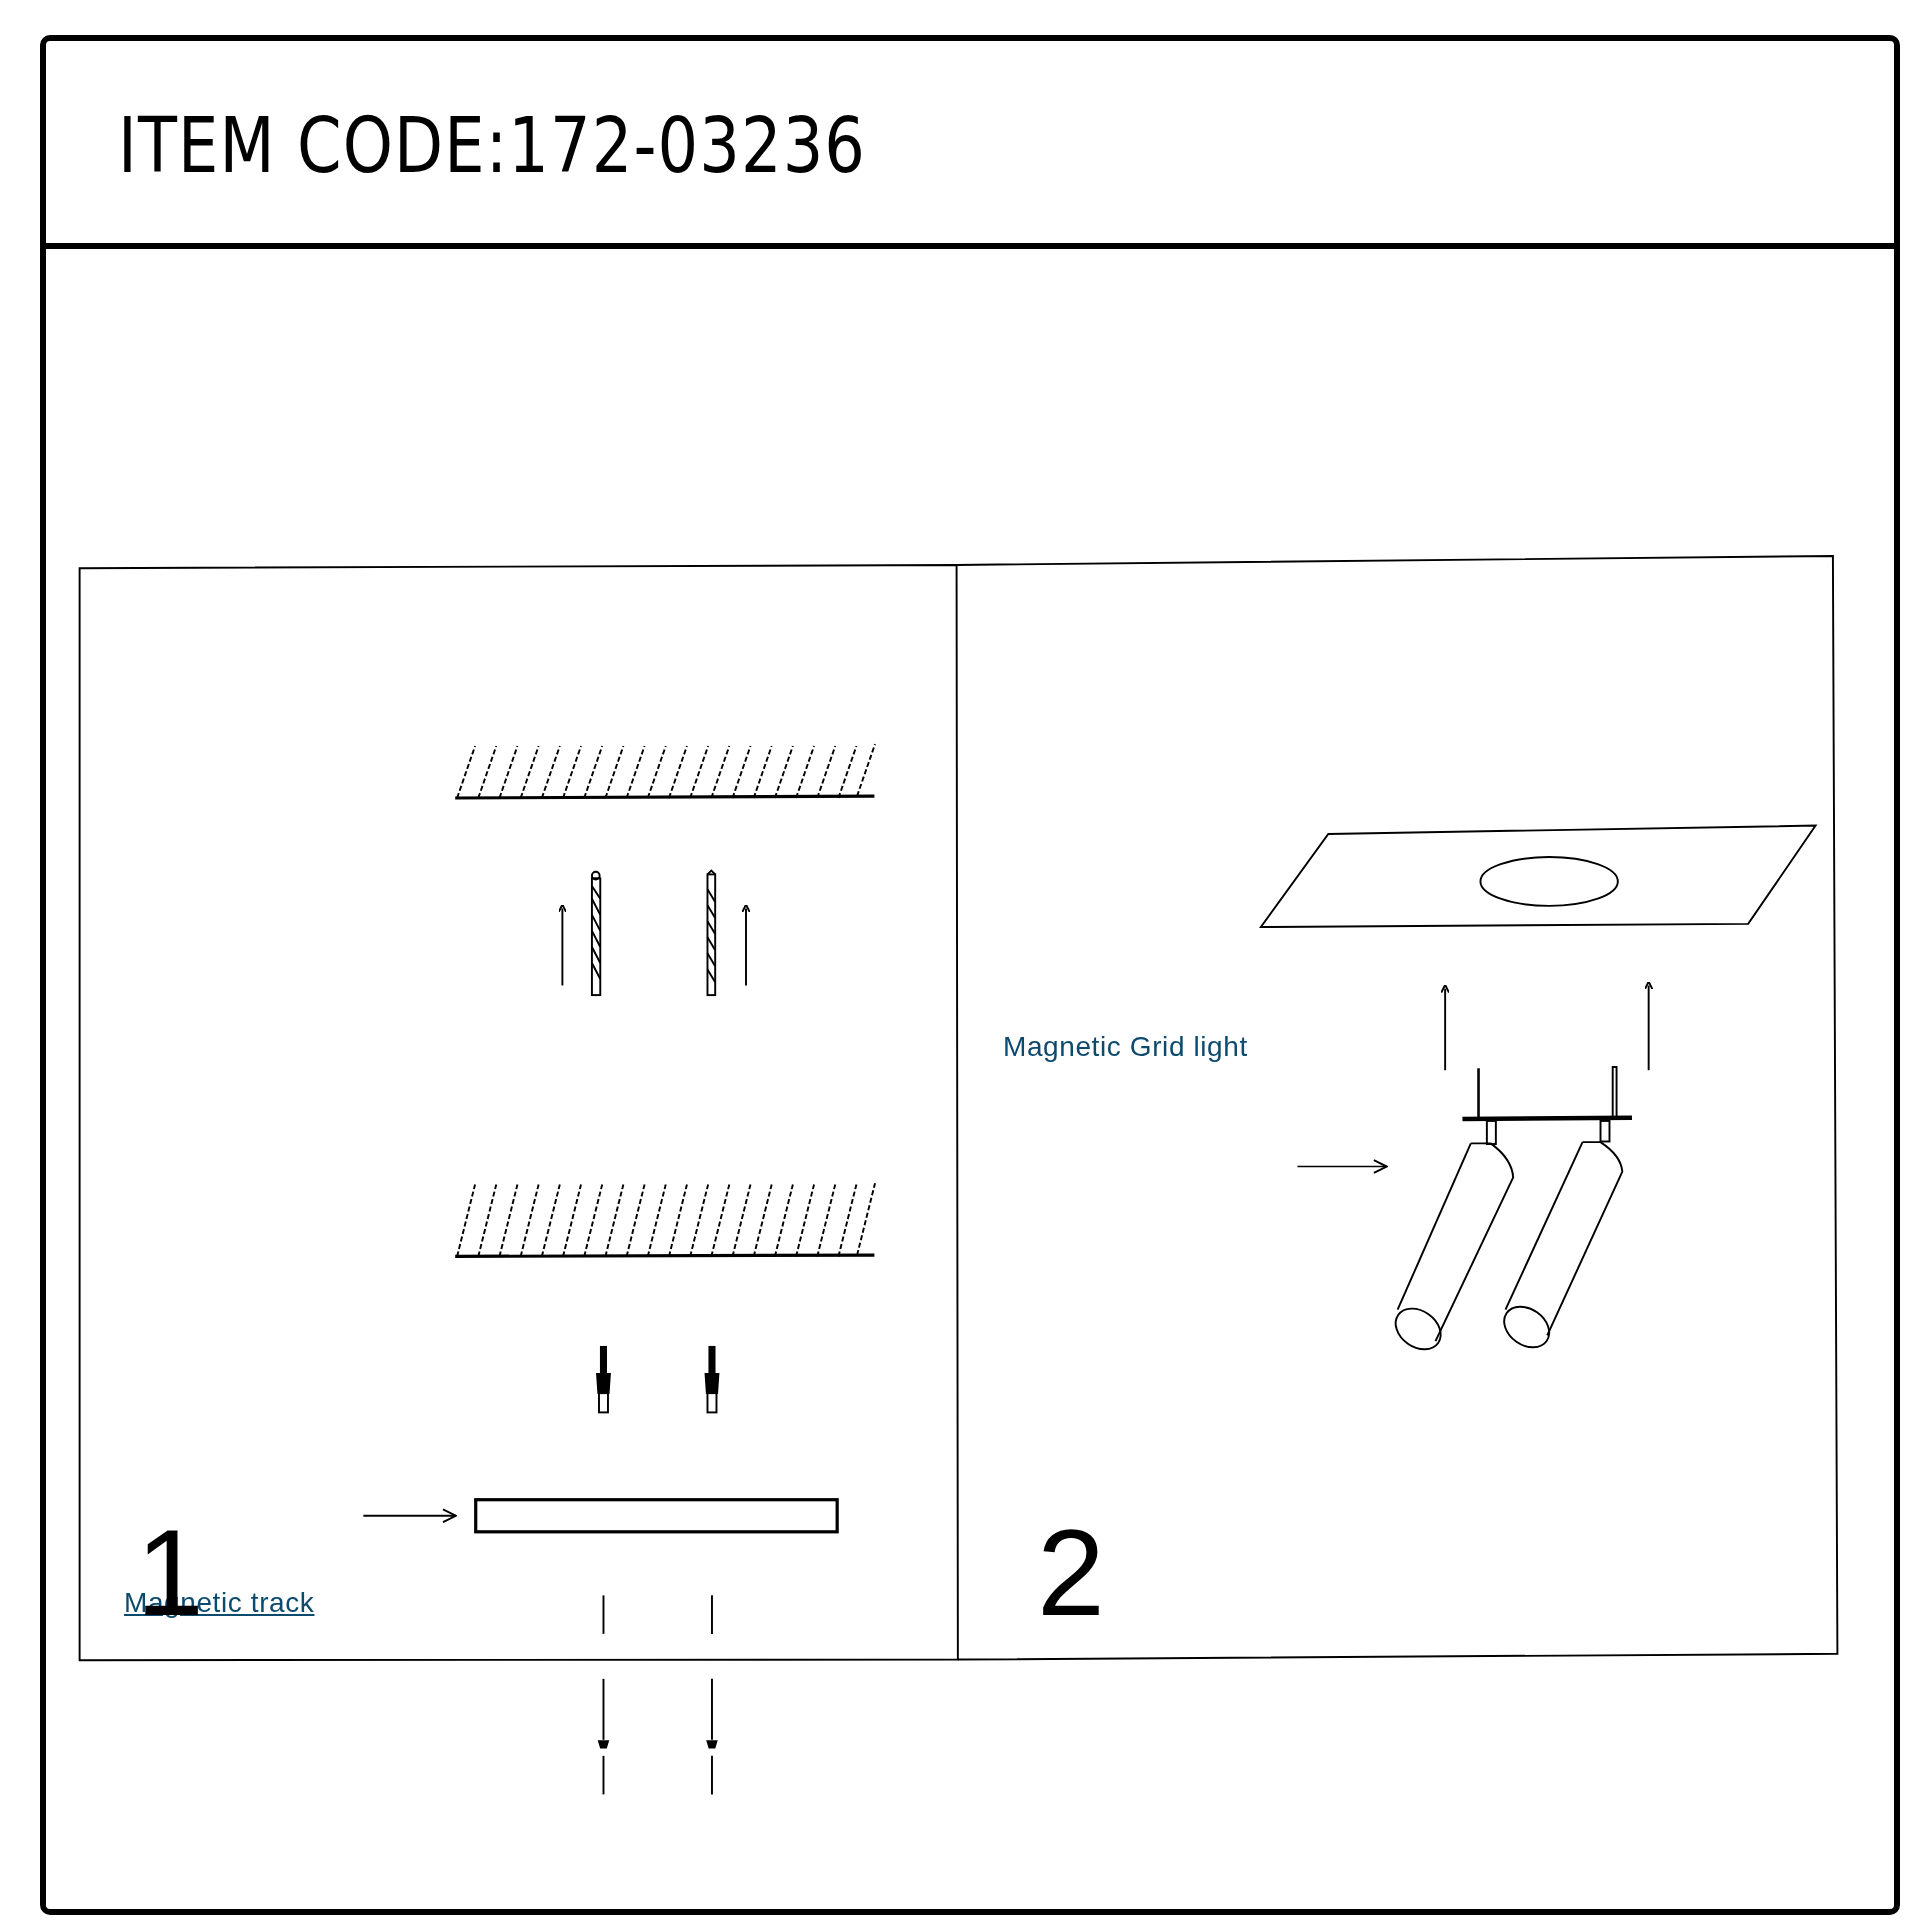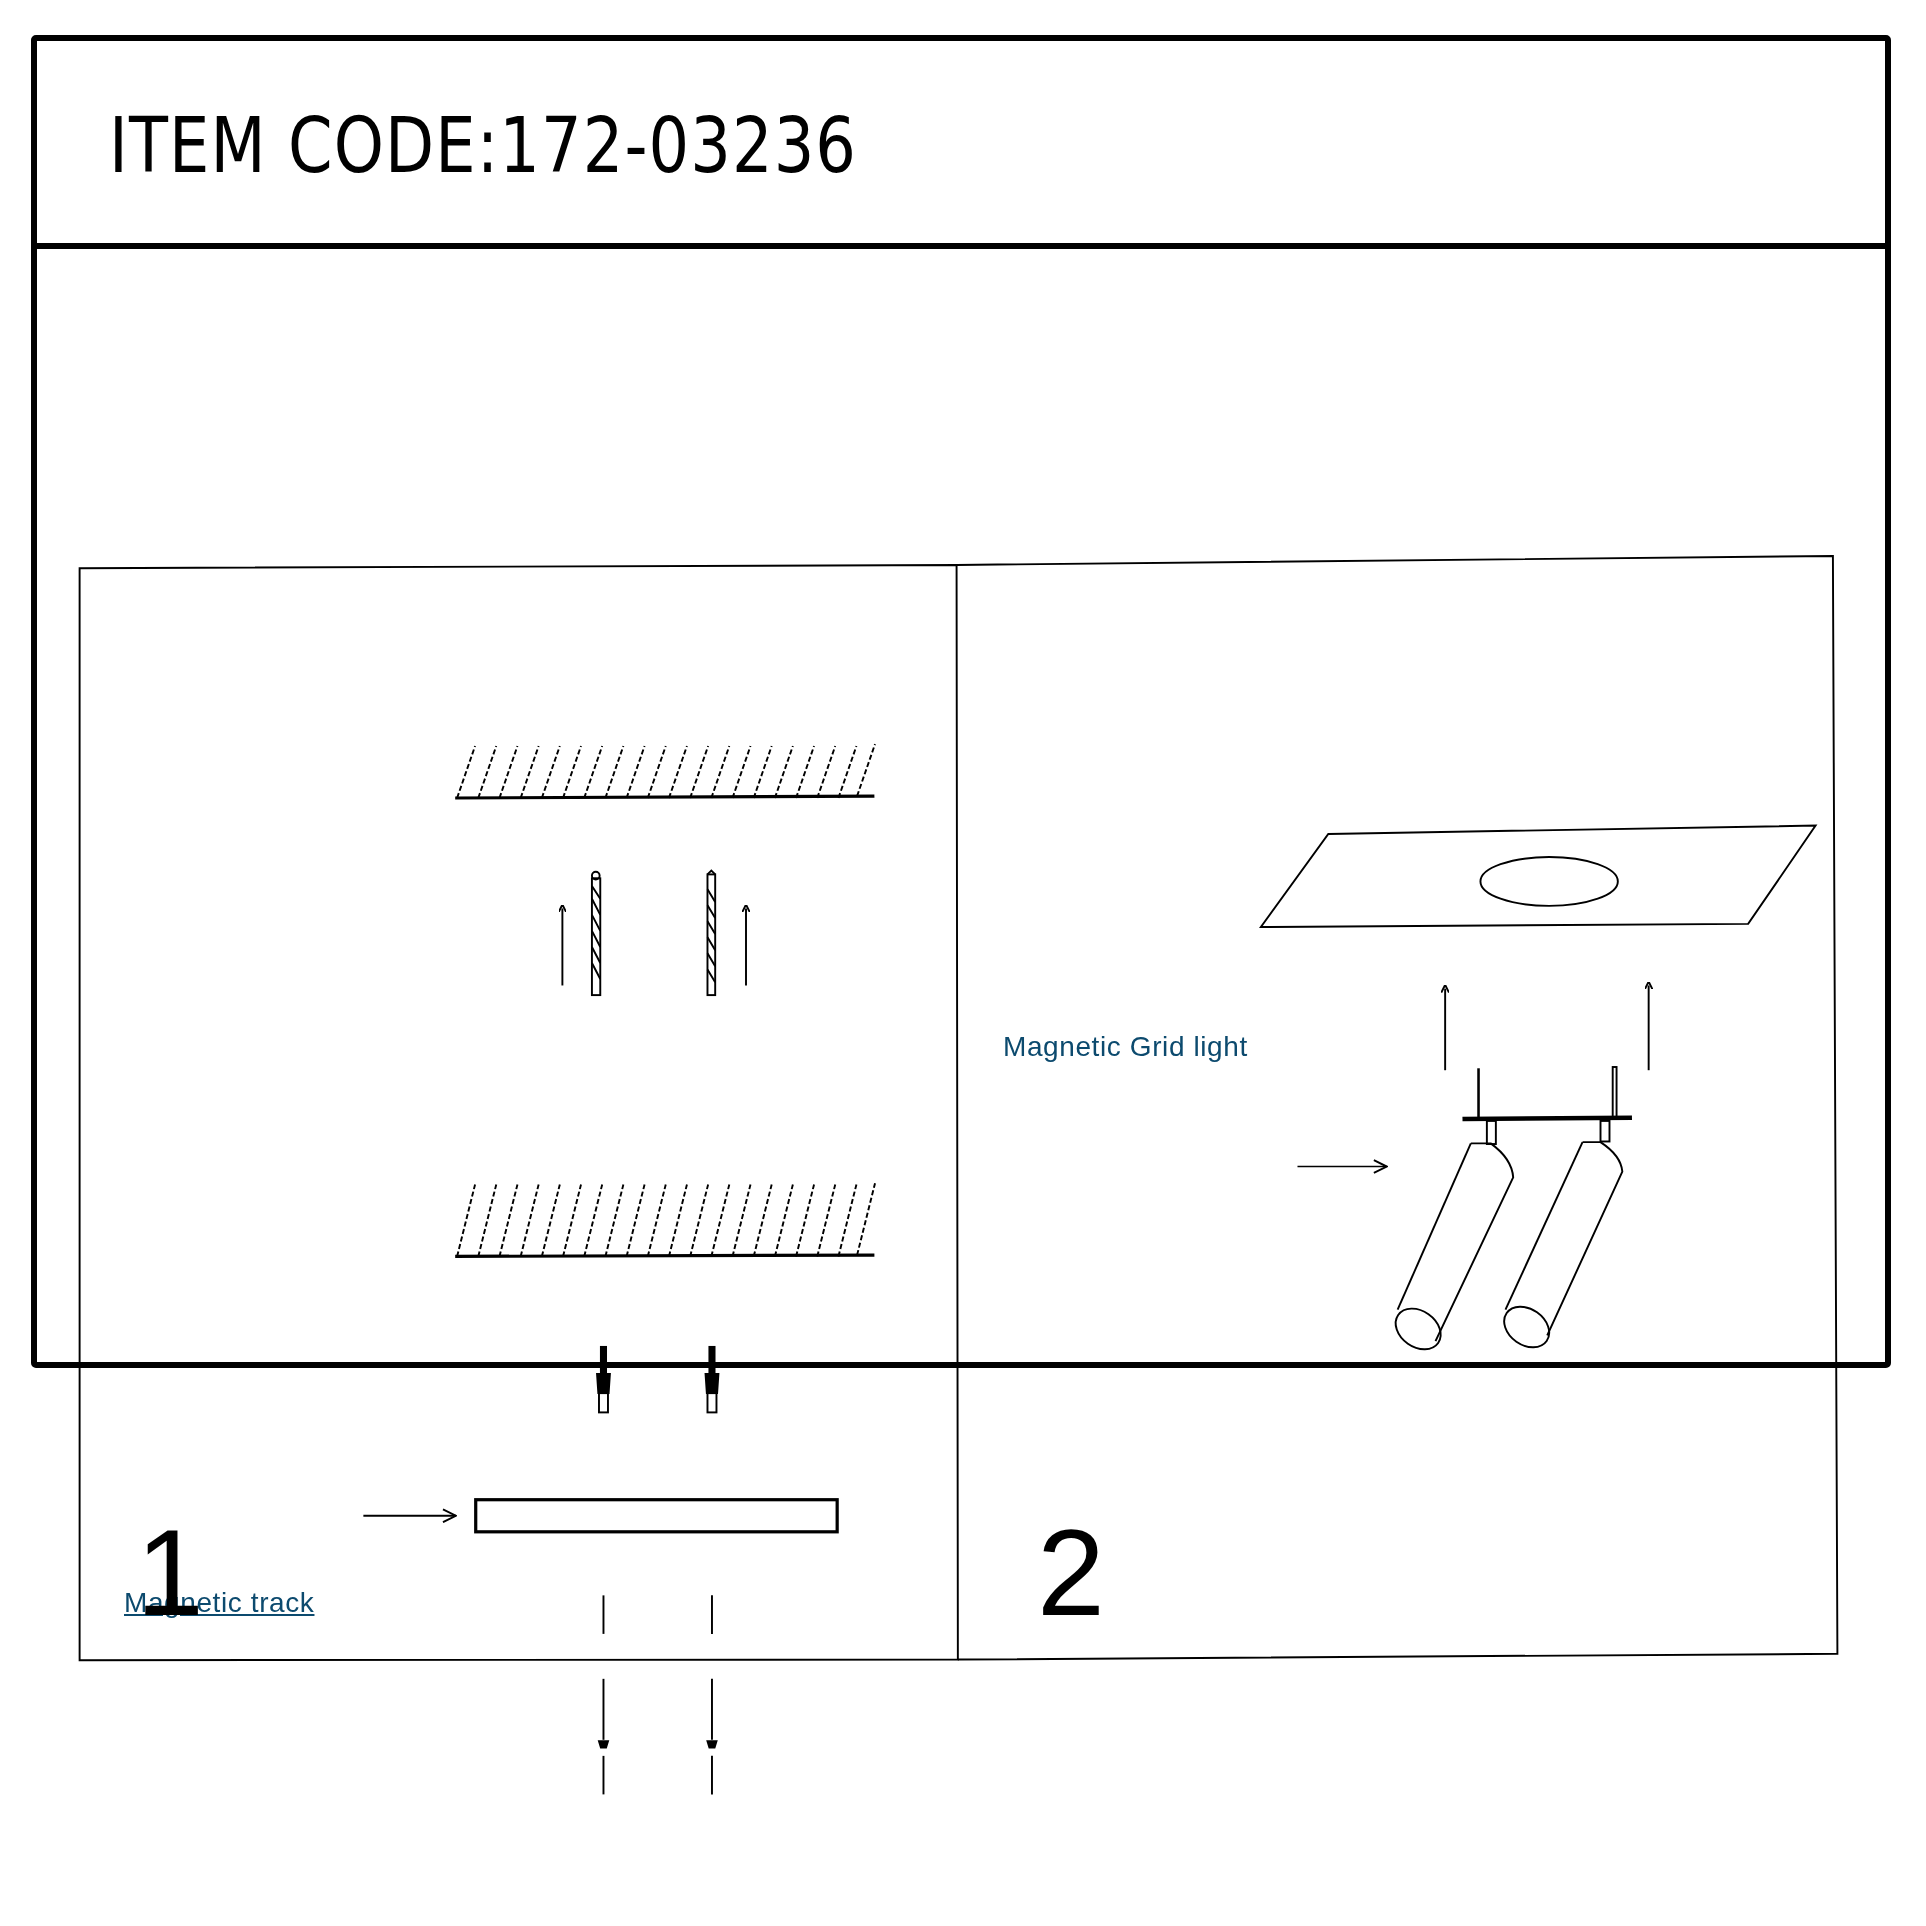--- a/index.html
+++ b/index.html
@@ -1,17 +1,17 @@
 <!DOCTYPE html>
 <html style="font-size:10.3px"><head>
 <meta charset="utf-8">
 <style>
   html, body { margin: 0; padding: 0; background: #ffffff; }
   body { width: 1926px; height: 1926px; position: relative; overflow: hidden; font-family: "Liberation Sans", sans-serif; color: #000; }
-  .sheet { position: absolute; left: 31px; top: 35px; width: 1860px; height: 1333px; border: 6.4px solid #000; box-sizing: border-box; border-radius: 5px; }
+  .sheet { position: absolute; left: 40px; top: 35px; width: 1860px; height: 1880px; border: 6.4px solid #000; box-sizing: border-box; border-radius: 10px; }
   .header { position: absolute; left: 0; top: 0; right: 0; height: 202px; border-bottom: 6.4px solid #000; }
   .item-code { position: absolute; left: 72px; top: 67px; font-family: "DejaVu Sans", sans-serif; font-size: 76px; line-height: 1; transform: scaleX(0.84); transform-origin: left top; white-space: nowrap; letter-spacing: 1.3px; }
   svg.art { position: absolute; left: 0; top: 0; width: 1926px; height: 1926px; }
   .label { position: absolute; font-family: "Liberation Sans", sans-serif; font-size: 28px; color: #0c4a6e; white-space: nowrap; letter-spacing: 0.6px; }
   .step-num { position: absolute; font-family: "Liberation Sans", sans-serif; font-size: 122px; line-height: 1; color: #000; }
 </style>
 </head>
 <body>
 
 <div class="sheet">

